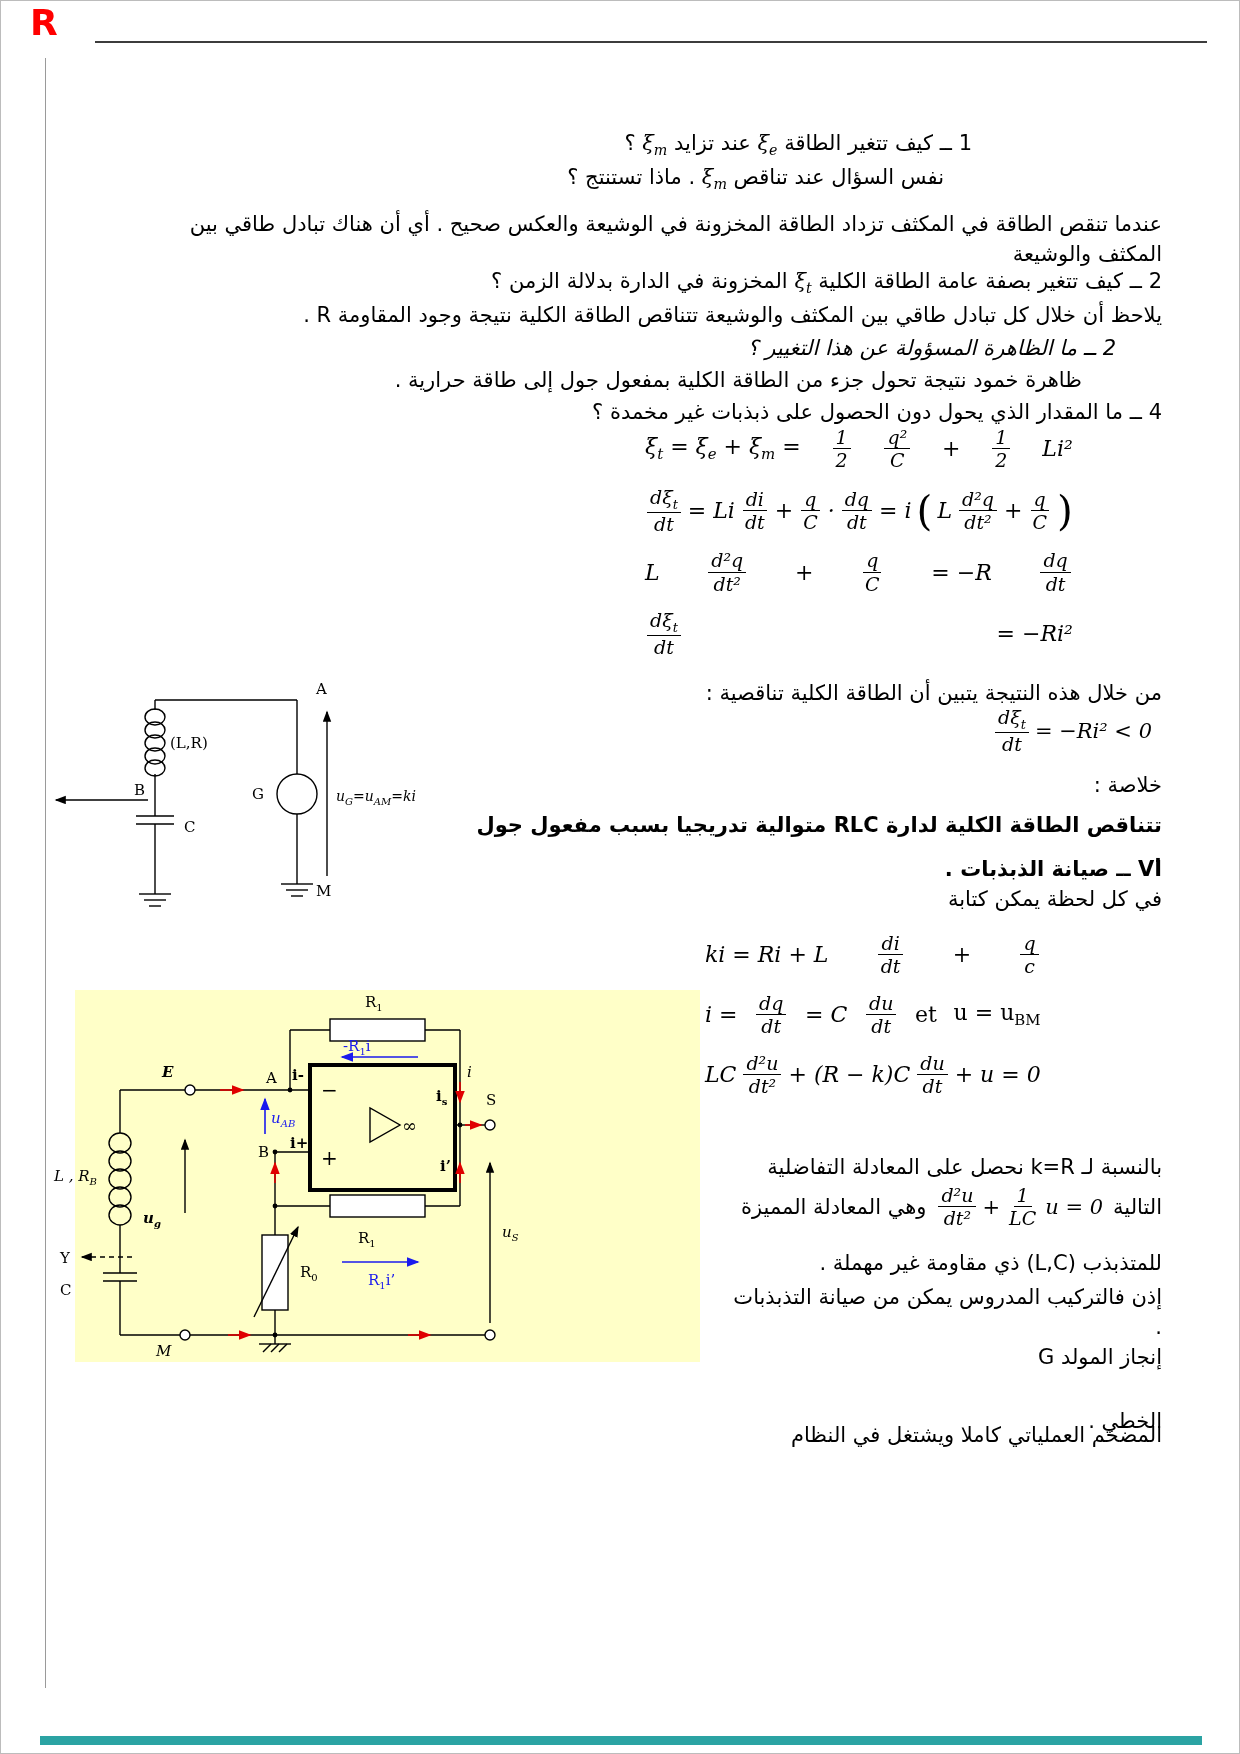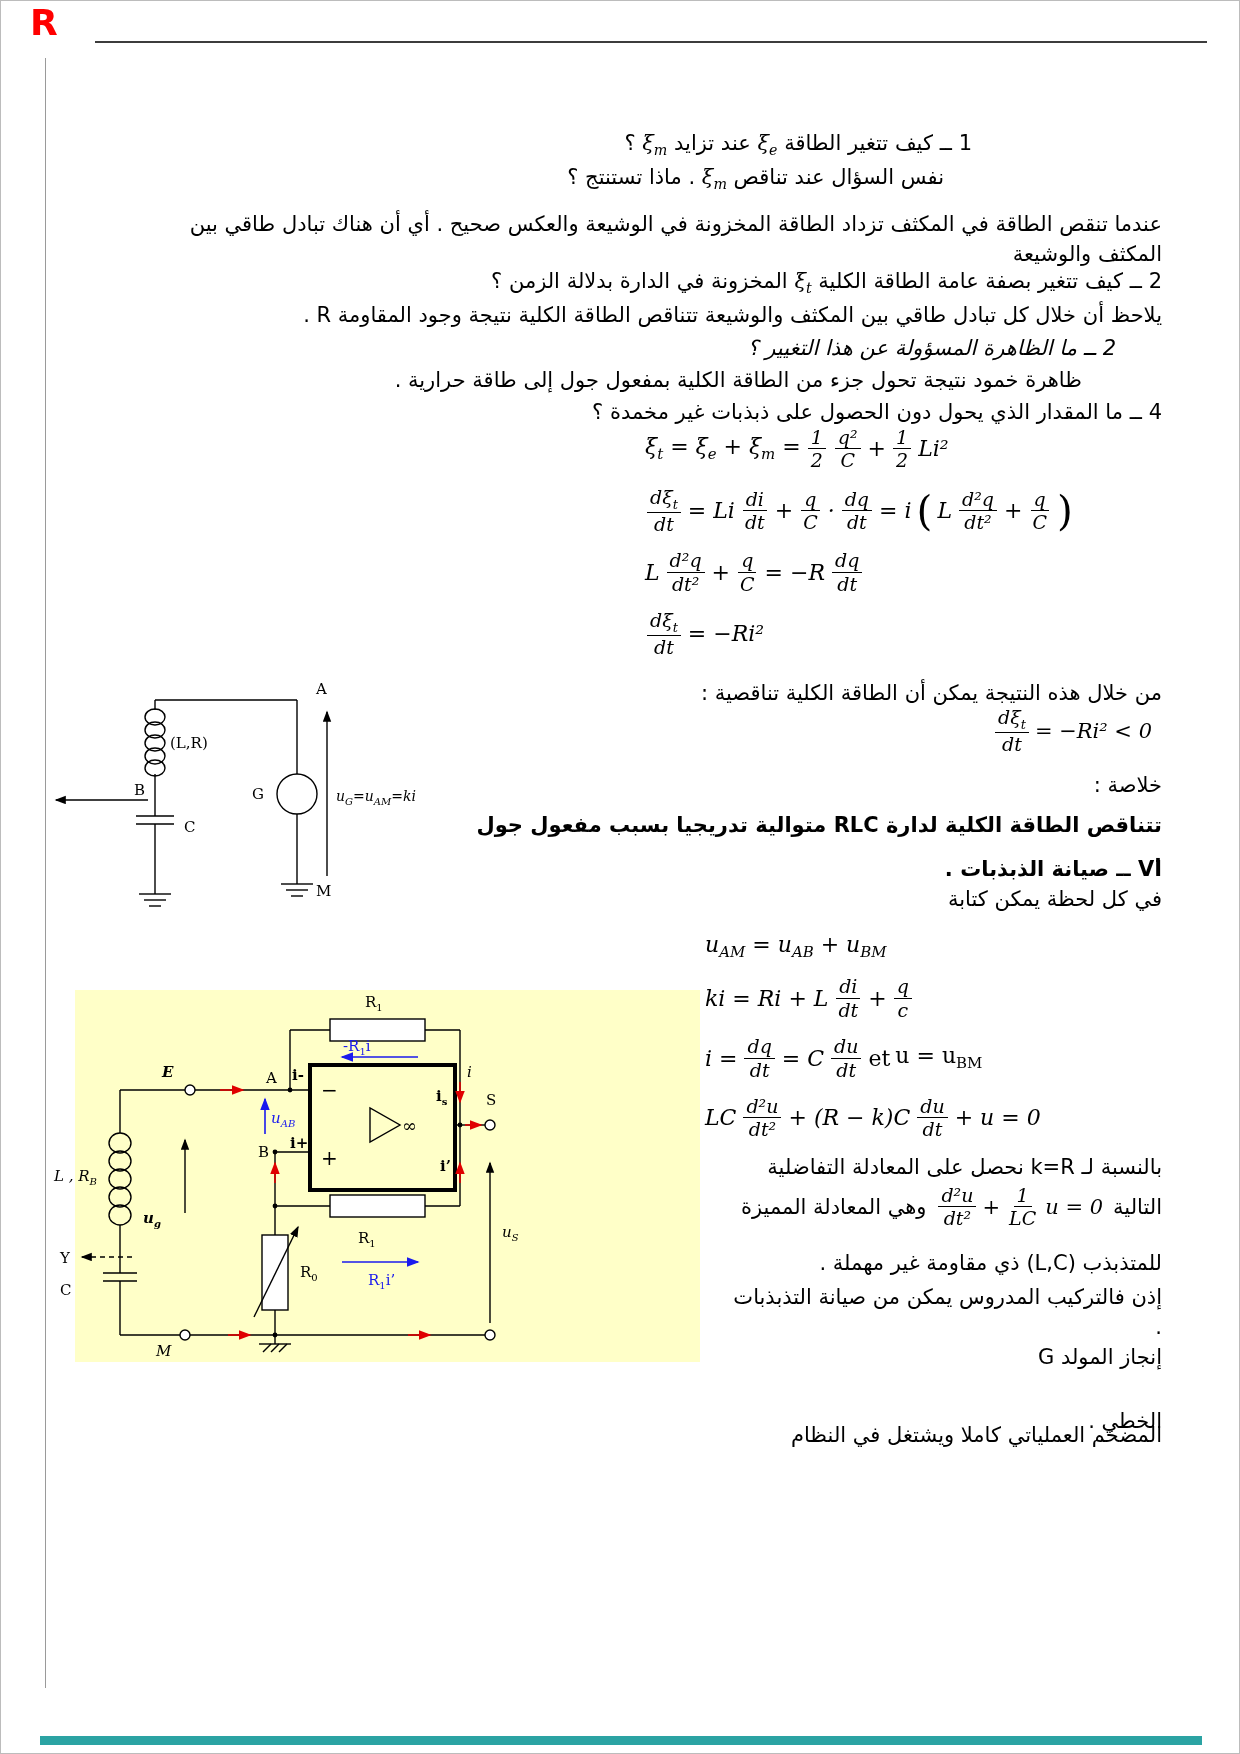--- a/index.html
+++ b/index.html
@@ -18,21 +18,21 @@
 
   .ar { position: absolute; direction: rtl; text-align: right; font-size: 21px; line-height: 1.45; white-space: nowrap; }
   .wrap { white-space: normal; margin-top: 12px; }
   .b { font-weight: bold; }
   .ar-flex { display: flex; align-items: center; direction: rtl; }
   .gk { font-family: "DejaVu Serif", serif; font-style: italic; }
   sub { font-size: 68%; }
 
   .eqblock { position: absolute; direction: ltr; }
   .eqrow { font-family: "DejaVu Serif", serif; font-style: italic; font-size: 22px;
-           display: flex; align-items: center; gap: 5px; white-space: nowrap; }
+           display: flex; align-items: center; gap: 5px; white-space: nowrap; justify-content: space-between; }
   .eqrow + .eqrow { margin-top: 14px; }
   .frac { display: inline-flex; flex-direction: column; align-items: center;
           font-size: 19px; line-height: 1.18; margin: 0 2px; }
   .frac .num { border-bottom: 1px solid #000; padding: 0 3px; }
   .frac .den { padding: 0 3px; }
   .bp { font-size: 185%; font-style: normal; }
   .rm { font-style: normal; }
   .eq-inline { display: inline-flex; align-items: center; gap: 4px; direction: ltr;
                font-family: "DejaVu Serif", serif; font-style: italic; font-size: 21px;
                margin: 0 10px; }
@@ -150,42 +150,39 @@
 
   <div class="eqrow">
     <span class="frac">
         <span class="num"><span>dξ</span><sub>t</sub></span>
         <span class="den">dt</span>
       </span>
     <span>= −Ri²</span>
   </div>
 </div>
 
-<div class="ar" style="top:678px; right:78px;">من خلال هذه النتيجة يمكن أن الطاقة الكلية تناقصية :</div>
+<div class="ar" style="top:678px; right:78px;">من خلال هذه النتيجة يتبين أن الطاقة الكلية تناقصية :</div>
 
 <div class="ar ar-flex" style="top:706px; right:78px;">
   <span class="eq-inline">
     <span class="frac">
         <span class="num"><span>dξ</span><sub>t</sub></span>
         <span class="den">dt</span>
       </span>
     <span>= −Ri² &lt; 0</span>
   </span>
 </div>
 
 <div class="ar" style="top:770px; right:78px;margin-left:15px;">خلاصة :</div>
 <div class="ar wrap b" style="top:798px; right:78px; width:700px;">تتناقص الطاقة الكلية لدارة RLC متوالية تدريجيا بسبب مفعول جول .</div>
 <div class="ar b" style="top:854px; right:78px;">VI ــ صيانة الذبذبات .</div>
 <div class="ar" style="top:884px; right:78px;">في كل لحظة يمكن كتابة</div>
 
 <div class="eqblock" style="left:705px; top:932px;">
 
-  <div class="eqrow">
-    <span><span>u</span><sub>AM</sub><span> = u</span><sub>AB</sub><span> + u</span><sub>BM</sub></span>
-  </div>
 
   <div class="eqrow">
     <span>ki = Ri + L</span>
     <span class="frac">
         <span class="num">di</span>
         <span class="den">dt</span>
       </span>
     <span>+</span>
     <span class="frac">
         <span class="num">q</span>

